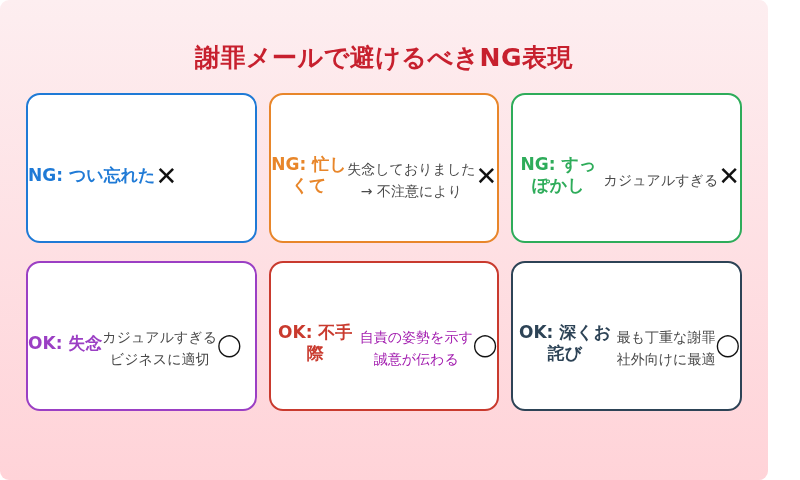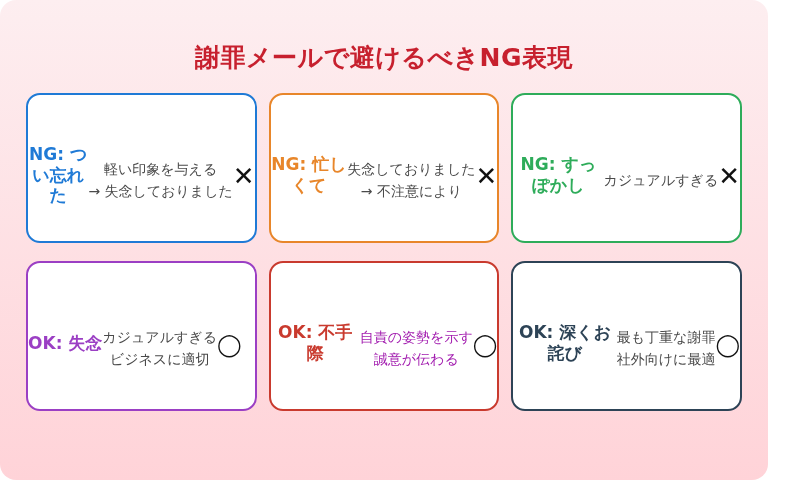--- a/index.html
+++ b/index.html
@@ -11,21 +11,21 @@
     width: 800px;
     height: 480px;
     overflow: hidden;
     font-family: "DejaVu Sans", "Liberation Sans", sans-serif;
   }
   #canvas {
     position: relative;
     width: 768px;
     height: 480px;
     box-sizing: border-box;
-    border-radius: 16px;
+    border-radius: 9px;
     background: linear-gradient(180deg, #fdeef0 0%, #fdeaec 35%, #ffdfe3 70%, #ffd3d8 100%);
     overflow: hidden;
   }
   #page-title {
     text-align: center;
     font-size: 25px;
     font-weight: 700;
     color: #c7202e;
     letter-spacing: 0.5px;
     padding-top: 26px;
@@ -88,24 +88,20 @@
 <body>
 
 <div id="canvas" style="background: linear-gradient(rgb(253, 238, 240) 0%, rgb(255, 211, 216) 100%);">
 
   <h1 id="page-title" style="color: rgb(199, 32, 46);">謝罪メールで避けるべきNG表現</h1>
 
   <div class="grid">
 
     <div class="card" style="border-color: rgb(31, 122, 214);">
       <div class="card-title" style="color: rgb(31, 122, 214);">NG: つい忘れた</div>
-      <div class="card-body" style="color: rgb(74, 74, 74);">
-        <span class="line">軽い印象を与える</span>
-        <span class="line">→ 失念しておりました</span>
-      </div>
       <div class="card-mark cross" style="color: rgb(17, 17, 17);">✕</div>
     </div>
 
     <div class="card" style="border-color: rgb(232, 134, 42);">
       <div class="card-title" style="color: rgb(232, 134, 42);">NG: 忙しくて</div>
       <div class="card-body" style="color: rgb(74, 74, 74);">
         <span class="line">失念しておりました</span>
         <span class="line">→ 不注意により</span>
       </div>
       <div class="card-mark cross" style="color: rgb(17, 17, 17);">✕</div>

